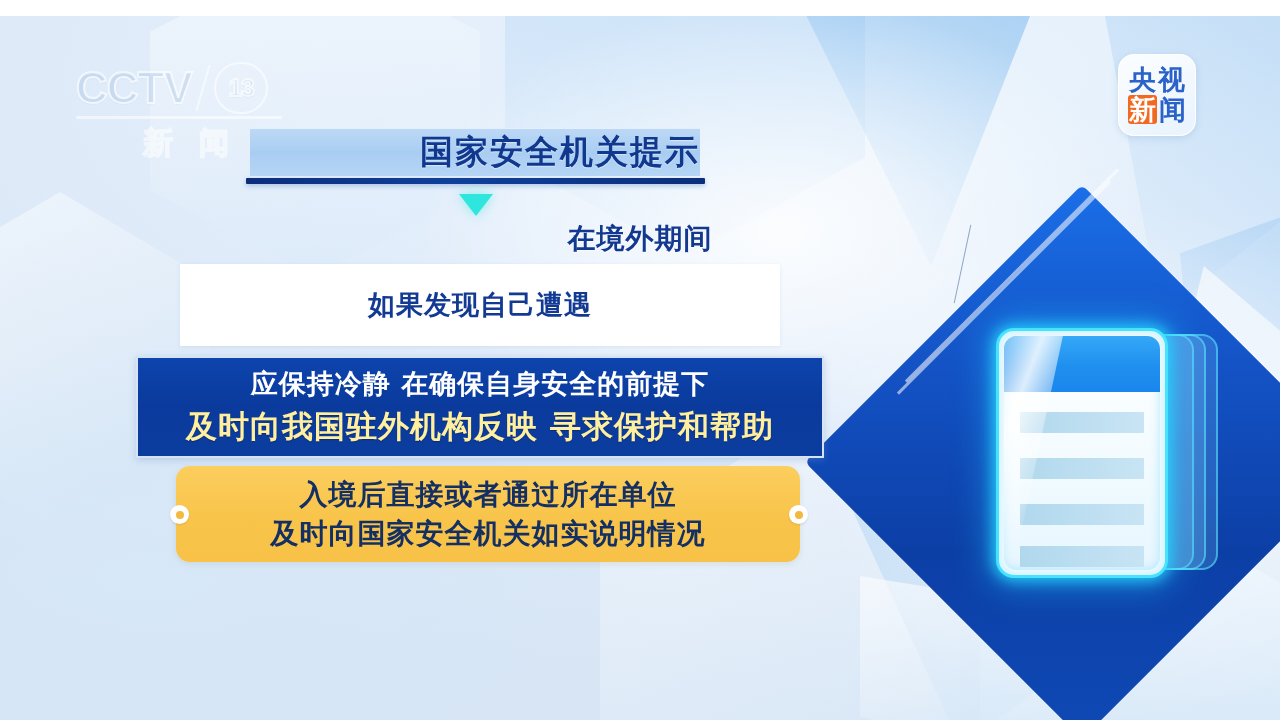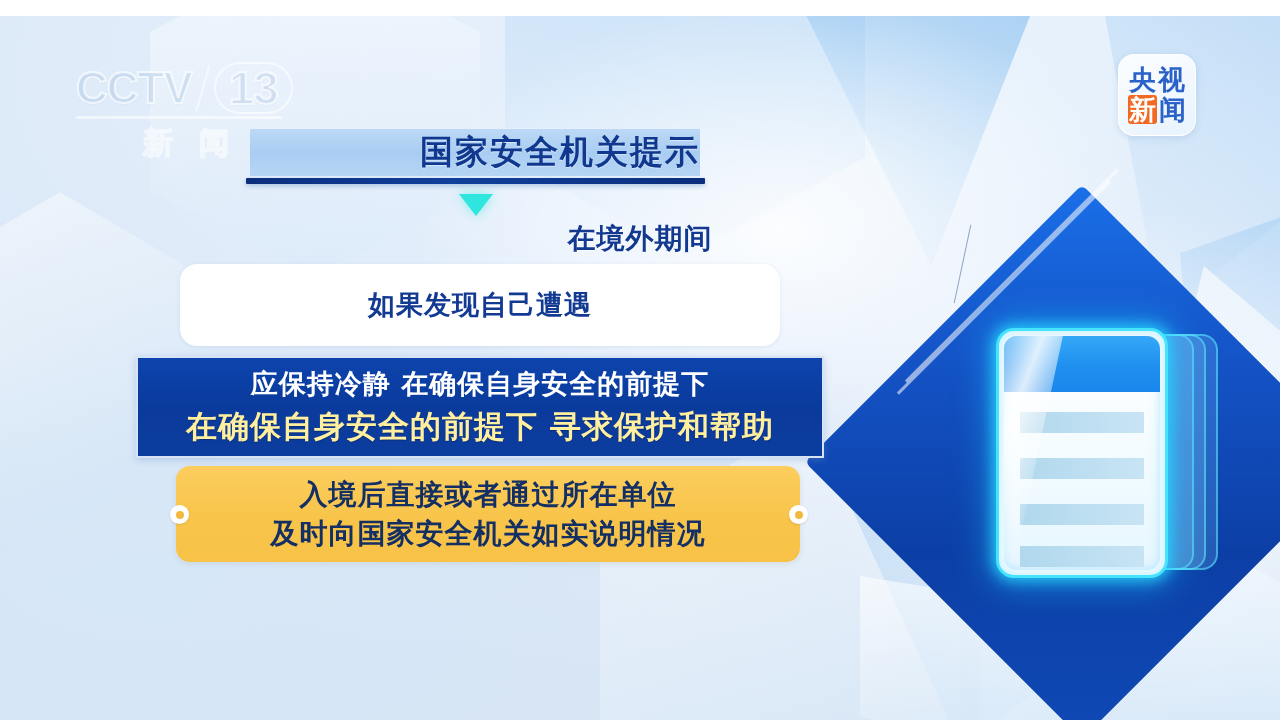--- a/index.html
+++ b/index.html
@@ -163,21 +163,21 @@
     color:rgba(255,255,255,.0);
     -webkit-text-stroke:2px rgba(255,255,255,.95);
     text-shadow:0 1px 2px rgba(140,175,215,.45);
     font-family:"Liberation Sans","DejaVu Sans",sans-serif;
   }
   .cctv-13{
     display:inline-flex; align-items:center; justify-content:center;
     margin-left:4px; padding:0 13px; height:52px;
     border:2px solid rgba(255,255,255,.95);
     border-radius:26px;
-    font-size:46px;
+    font-size:24px;
   }
   .cctv-slash{
     display:inline-block; width:2px; height:46px;
     background:rgba(255,255,255,.9);
     transform:skewX(-16deg); margin:0 2px 0 6px;
   }
   .cctv-bar{
     width:206px; height:3px; background:rgba(255,255,255,.92);
     margin:2px 0 4px 0; border-radius:2px;
   }
@@ -243,21 +243,20 @@
     text-shadow:0 1px 2px rgba(255,255,255,.75);
   }
 
   
   .box-white{
     position:absolute; left:180px; top:248px; width:600px; height:82px;
     background:#ffffff;
     display:flex; flex-direction:column; align-items:center; justify-content:center;
     gap:1px;
     box-shadow:0 1px 4px rgba(140,175,215,.2);
-    border-radius:17px;
   }
   .bw-l1{
     font-size:27px; font-weight:700; color:#123a93; letter-spacing:1px;
     font-family:"DejaVu Sans","Liberation Sans",sans-serif;
   }
   .bw-l2{
     font-size:27px; font-weight:700; color:#123a93; letter-spacing:1px;
     font-family:"DejaVu Sans","Liberation Sans",sans-serif;
   }
 
@@ -380,21 +379,21 @@
   <div class="tri-down"></div>
 
   <div class="subline">在境外期间</div>
 
   <div class="box-white">
     <div class="bw-l1">如果发现自己遭遇</div>
   </div>
 
   <div class="box-blue">
     <div class="bb-l1">应保持冷静 在确保自身安全的前提下</div>
-    <div class="bb-l2">在确保自身安全的前提下 寻求保护和帮助</div>
+    <div class="bb-l2">及时向我国驻外机构反映 寻求保护和帮助</div>
   </div>
 
   <div class="box-yellow">
     <div class="by-l1">入境后直接或者通过所在单位</div>
     <div class="by-l2">及时向国家安全机关如实说明情况</div>
   </div>
   <div class="rivet left"></div>
   <div class="rivet right"></div>
 
 </div>

